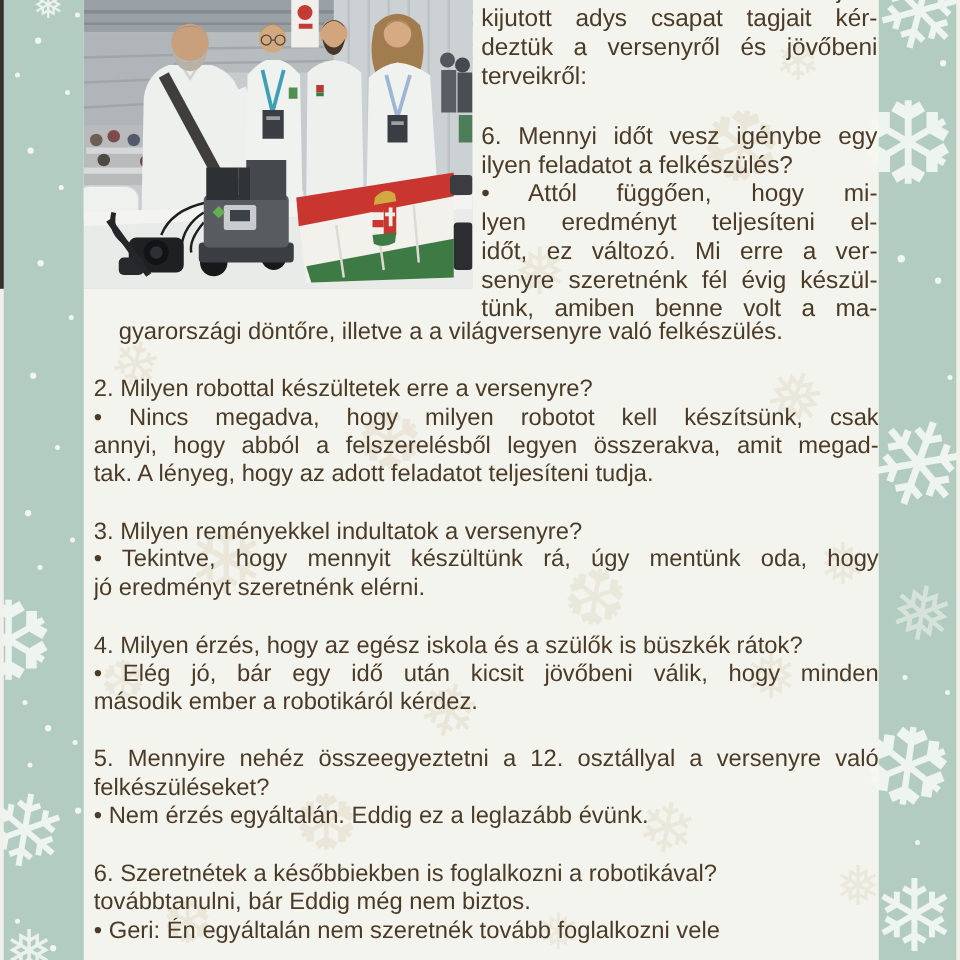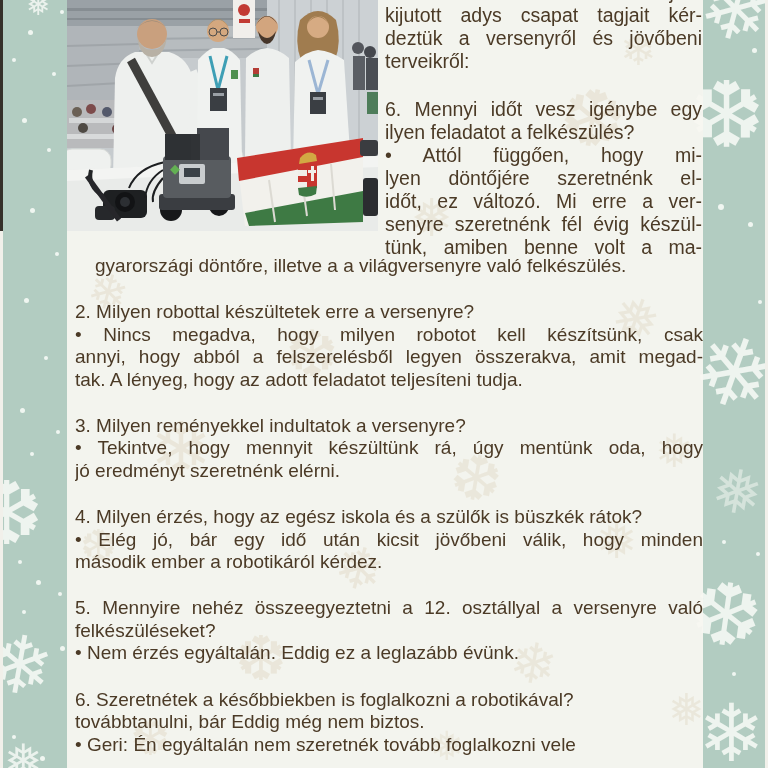--- a/index.html
+++ b/index.html
@@ -247,21 +247,21 @@
           <div class="jline">terveikről:</div>
         </div>
     </div>
     <div class="block">
       <div class="para">
           <div class="jline">6. Mennyi időt vesz igénybe egy</div>
           <div class="jline">ilyen feladatot a felkészülés?</div>
         </div>
       <div class="para cont">
           <div class="jline">•   Attól függően, hogy mi-</div>
-          <div class="jline">lyen döntőjére szeretnénk el-</div>
+          <div class="jline">lyen eredményt teljesíteni el-</div>
           <div class="jline">időt, ez változó. Mi erre a ver-</div>
           <div class="jline">senyre szeretnénk fél évig készül-</div>
           <div class="jline">tünk, amiben benne volt a ma-</div>
         </div>
     </div>
   </div>
 
   <div class="textlayer full">
     <div class="block">
       <div class="para indent">

